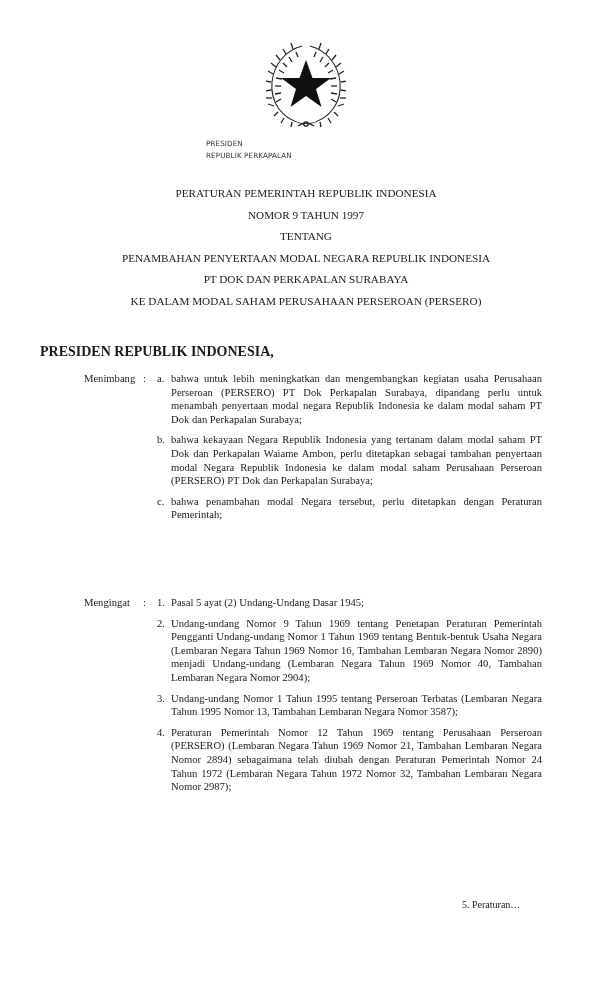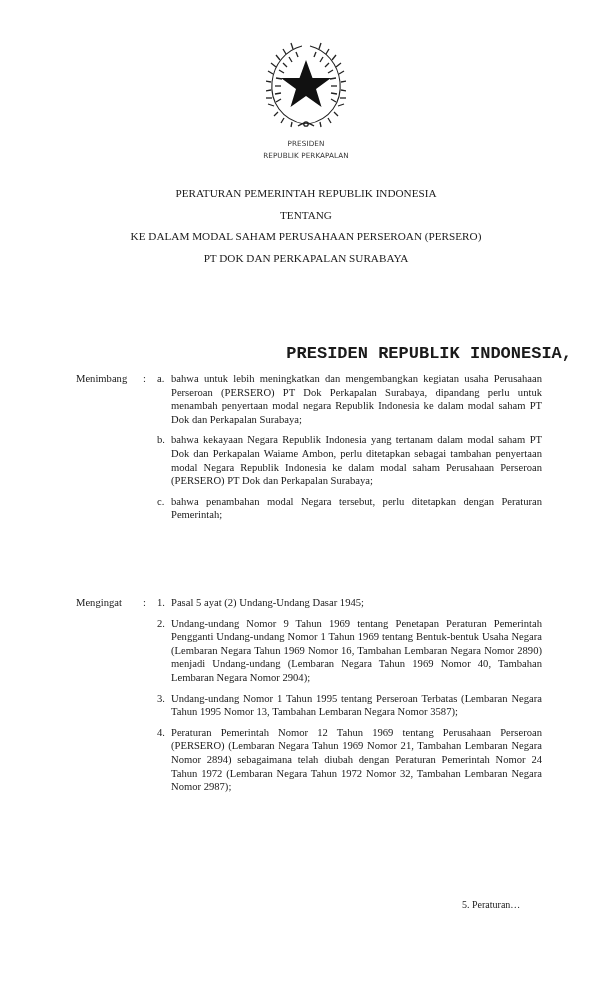--- a/index.html
+++ b/index.html
@@ -2,35 +2,35 @@
 <html><head>
 <meta charset="utf-8">
 <style>
   html, body { margin: 0; padding: 0; background: #ffffff; }
   body {
     width: 612px; height: 1008px; position: relative; overflow: hidden;
     font-family: "Liberation Serif", serif; color: #1a1a1a;
   }
   .crest { position: absolute; left: 266px; top: 40px; width: 80px; height: 92px; }
   .crest-caption {
-    position: absolute; left: 206px; width: 200px; text-align: center;
+    position: absolute; left: 206px; width: 200px; 
     font-family: "DejaVu Sans", sans-serif; font-size: 7.2px; letter-spacing: 0.1px; color: #333;
   }
   .cap1 { top: 139px; }
   .cap2 { top: 151px; }
   .title-block { position: absolute; left: 40px; width: 532px; top: 183px; text-align: center; }
   .title-line {
     font-weight: normal; font-size: 11.2px; line-height: 21.6px; white-space: nowrap;
   }
   .preamble {
-    position: absolute; left: 40px; width: 532px; top: 344px; text-align: right;
-    font-weight: bold; font-size: 17px; font-family: Liberation Mono, monospace;
+    position: absolute; left: 40px; width: 532px; top: 344px; text-align: left;
+    font-weight: bold; font-size: 14px;
   }
   .section { position: absolute; left: 72px; width: 470px; }
-  .sec-label { position: absolute; left: 4px; top: 0; font-size: 10.6px; line-height: 14px; }
+  .sec-label { position: absolute; left: 12px; top: 0; font-size: 10.6px; line-height: 14px; }
   .sec-colon { position: absolute; left: 71px; top: 0; font-size: 10.6px; line-height: 14px; }
   .items { position: absolute; left: 85px; width: 385px; top: 0; }
   .item { position: relative; font-size: 10.6px; line-height: 13.6px; margin-bottom: 7px; }
   .item-mark { position: absolute; left: 0; top: 0; }
   .item-text { margin-left: 14px; text-align: justify; }
   .footer-next {
     position: absolute; left: 462px; top: 899px; font-size: 10px;
   }
 </style>
 </head>
@@ -92,23 +92,25 @@
     </g>
 
     <polygon fill="#111" points="40,20 46.5,38 65,38 50,49 55.5,67 40,56 24.5,67 30,49 15,38 33.5,38"></polygon>
   </svg>
 </div>
 <div class="crest-caption cap1">PRESIDEN</div>
 <div class="crest-caption cap2">REPUBLIK PERKAPALAN</div>
 
 <div class="title-block">
   <div class="title-line">PERATURAN PEMERINTAH REPUBLIK INDONESIA</div>
+  <div class="title-line">NOMOR 9 TAHUN 1997</div>
   <div class="title-line">TENTANG</div>
+  <div class="title-line">PENAMBAHAN PENYERTAAN MODAL NEGARA REPUBLIK INDONESIA</div>
+  <div class="title-line">PT DOK DAN PERKAPALAN SURABAYA</div>
   <div class="title-line">KE DALAM MODAL SAHAM PERUSAHAAN PERSEROAN (PERSERO)</div>
-  <div class="title-line">PT DOK DAN PERKAPALAN SURABAYA</div>
 </div>
 
 <div class="preamble">PRESIDEN REPUBLIK INDONESIA,</div>
 
 <div class="section" style="top:372px;">
   <div class="sec-label">Menimbang</div>
   <div class="sec-colon">:</div>
   <div class="items">
     <div class="item">
       <span class="item-mark">a.</span>

